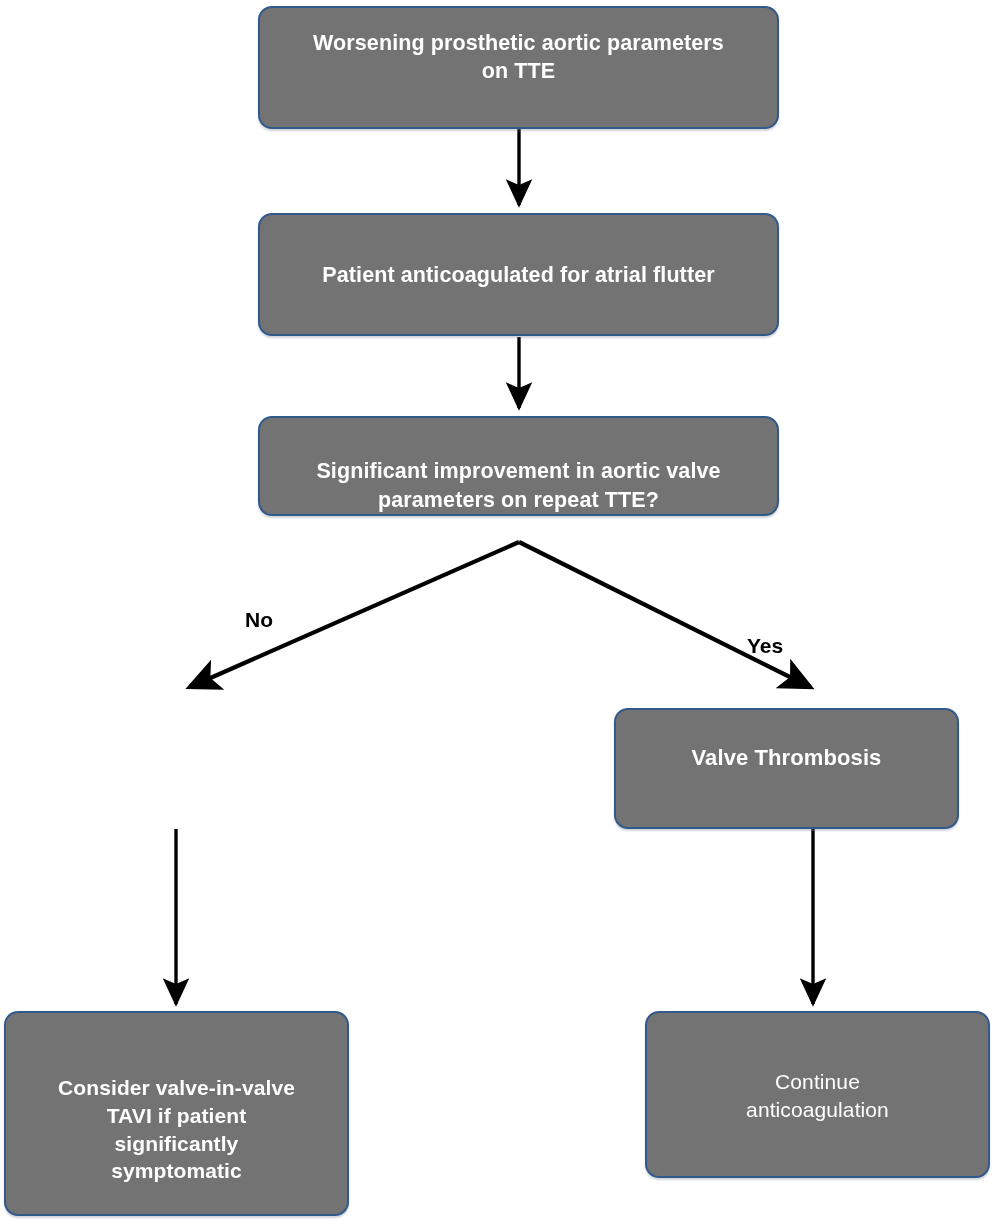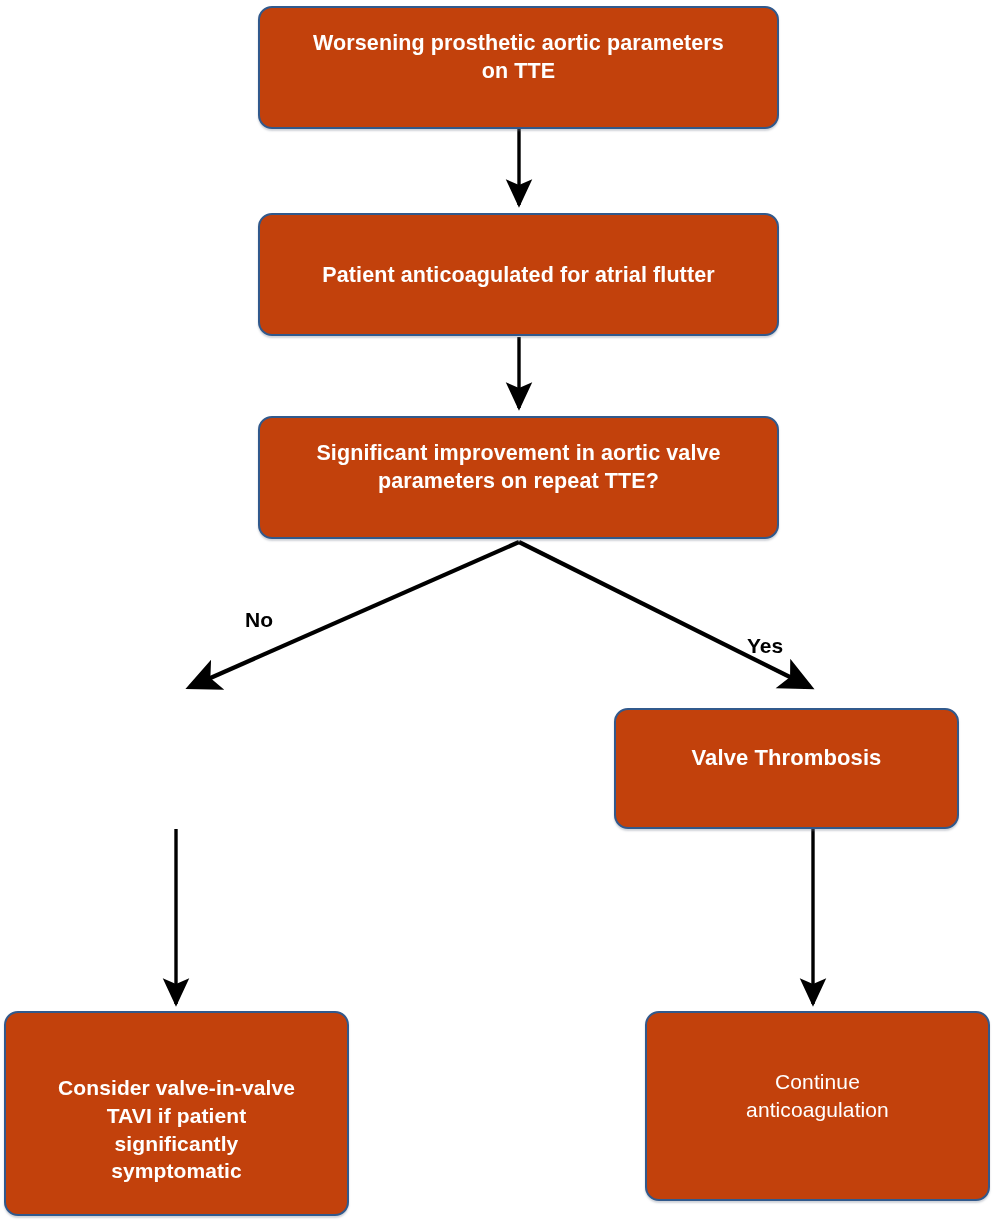--- a/index.html
+++ b/index.html
@@ -14,21 +14,21 @@
   #canvas {
     position: relative;
     width: 992px;
     height: 1225px;
     background: #ffffff;
     overflow: hidden;
   }
   .node {
     position: absolute;
     box-sizing: border-box;
-    background: #c2410c;
+    background: #737373;
     border: 2px solid #31598c;
     border-radius: 14px;
     color: #ffffff;
     font-weight: bold;
     text-align: center;
     display: flex;
     align-items: center;
     justify-content: center;
     line-height: 1.32;
     letter-spacing: 0.1px;
@@ -49,23 +49,23 @@
     align-items: flex-start;
     padding-top: 21px;
   }
   #node-anticoagulated {
     left: 258px; top: 213px; width: 521px; height: 123px;
     font-size: 21.5px;
     align-items: flex-start;
     padding-top: 46px;
   }
   #node-improvement-question {
-    left: 258px; top: 416px; width: 521px; height: 123px;
+    left: 258px; top: 416px; width: 521px; height: 100px;
     font-size: 21.5px;
-    align-items: flex-start;
+    align-items: flex-end;
     padding-top: 21px;
   }
   #node-valve-degeneration {
     left: 4px; top: 708px; width: 345px; height: 121px;
     font-size: 22px;
     align-items: flex-start;
     padding-top: 33px;
   }
   #node-valve-thrombosis {
     left: 614px; top: 708px; width: 345px; height: 121px;
@@ -73,21 +73,21 @@
     align-items: flex-start;
     padding-top: 33px;
   }
   #node-vinv-tavi {
     left: 4px; top: 1011px; width: 345px; height: 205px;
     font-size: 21px;
     align-items: center;
     padding-top: 32px;
   }
   #node-continue-anticoag {
-    left: 645px; top: 1011px; width: 345px; height: 190px;
+    left: 645px; top: 1011px; width: 345px; height: 167px;
     font-size: 21px;
     font-weight: normal;
     align-items: flex-start;
     padding-top: 55px;
   }
 
   
   .edge-label {
     position: absolute;
     color: #000000;

